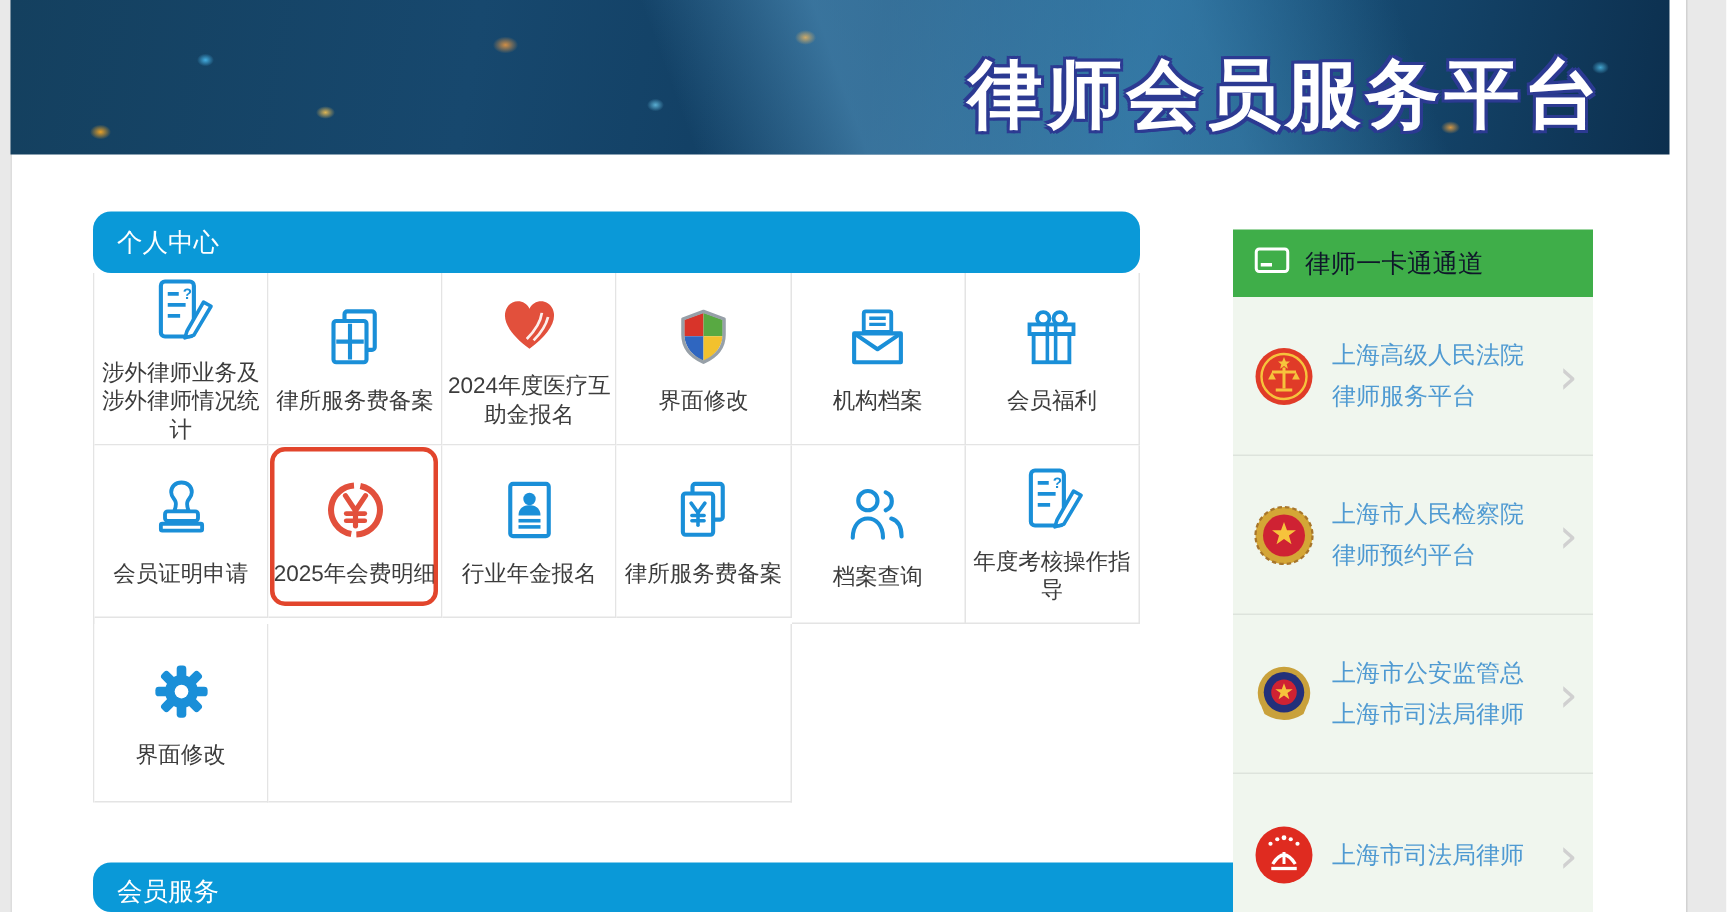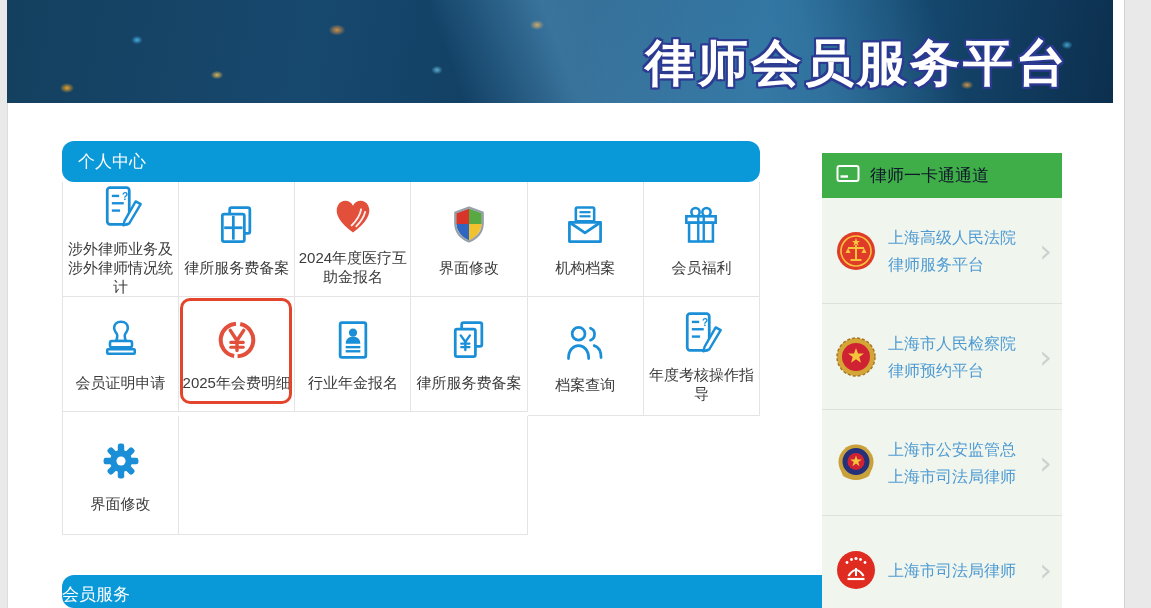--- a/index.html
+++ b/index.html
@@ -26,21 +26,21 @@
   .banner-title{position:absolute;right:44px;top:30px;font-size:50px;font-weight:bold;
     letter-spacing:3px;color:#ffffff;white-space:nowrap;
     text-shadow:-2px 0 #2c3a92,2px 0 #2c3a92,0 -2px #2c3a92,0 2px #2c3a92,
                 -2px -2px #2c3a92,2px -2px #2c3a92,-2px 2px #2c3a92,2px 2px #2c3a92;}
 
   
   .bar-blue{background:#0a99d8;color:#fff;font-size:17px;border-radius:12px;}
   .panel{position:absolute;left:62px;top:141px;width:698px;}
   .panel-head{height:41px;line-height:41px;padding-left:16px;box-sizing:border-box;}
   .bottom-bar{position:absolute;left:62px;top:575px;width:800px;height:33px;
-              line-height:40px;box-sizing:border-box;overflow:hidden;}
+              line-height:40px;padding-left:16px;box-sizing:border-box;overflow:hidden;}
 
   
   .grid{display:grid;grid-template-columns:repeat(6,1fr);border-left:1px solid #e4e4e4;background:#fff;}
   .cell{position:relative;height:115px;border-right:1px solid #e4e4e4;border-bottom:1px solid #e4e4e4;
         box-sizing:border-box;display:flex;flex-direction:column;align-items:center;
         justify-content:center;cursor:pointer;background:#fff;}
   .cell.row3{height:119px;}
   .cell .cell-icon{height:46px;display:flex;align-items:center;justify-content:center;}
   .cell .cell-label{margin-top:10px;font-size:15px;color:#3c3c3c;text-align:center;
         line-height:19px;padding:0 3px;}

